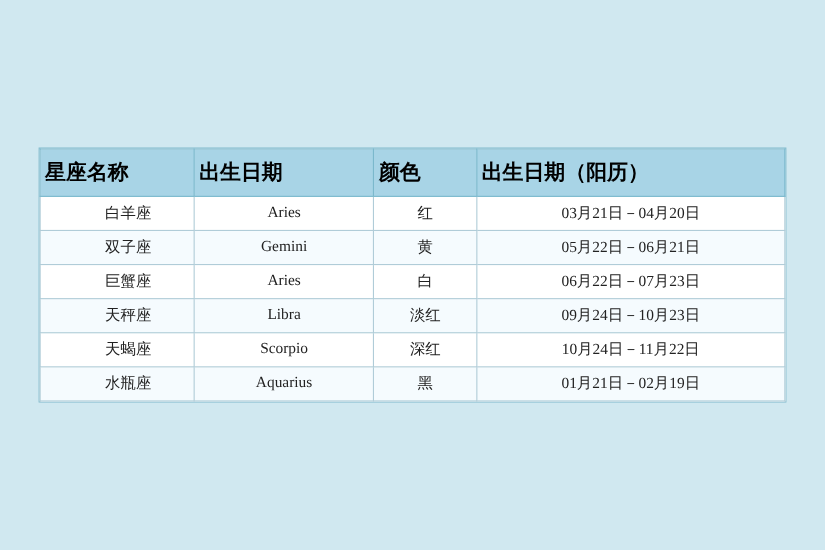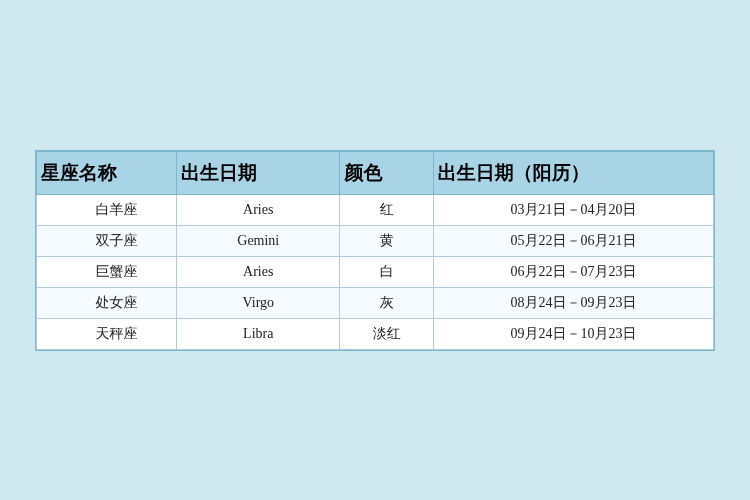--- a/index.html
+++ b/index.html
@@ -81,26 +81,32 @@
           <td>黄</td>
           <td>05月22日－06月21日</td>
         </tr>
         <tr>
           <td>巨蟹座</td>
           <td>Aries</td>
           <td>白</td>
           <td>06月22日－07月23日</td>
         </tr>
         <tr>
-          <td>处女座</td>
-          <td>Virgo</td>
-          <td>灰</td>
-          <td>08月24日－09月23日</td>
-        </tr>
-        <tr>
           <td>天秤座</td>
           <td>Libra</td>
           <td>淡红</td>
           <td>09月24日－10月23日</td>
+        </tr>
+        <tr>
+          <td>天蝎座</td>
+          <td>Scorpio</td>
+          <td>深红</td>
+          <td>10月24日－11月22日</td>
+        </tr>
+        <tr>
+          <td>水瓶座</td>
+          <td>Aquarius</td>
+          <td>黑</td>
+          <td>01月21日－02月19日</td>
         </tr>
       </tbody>
   </table>
 </div>
 
 </body></html>

